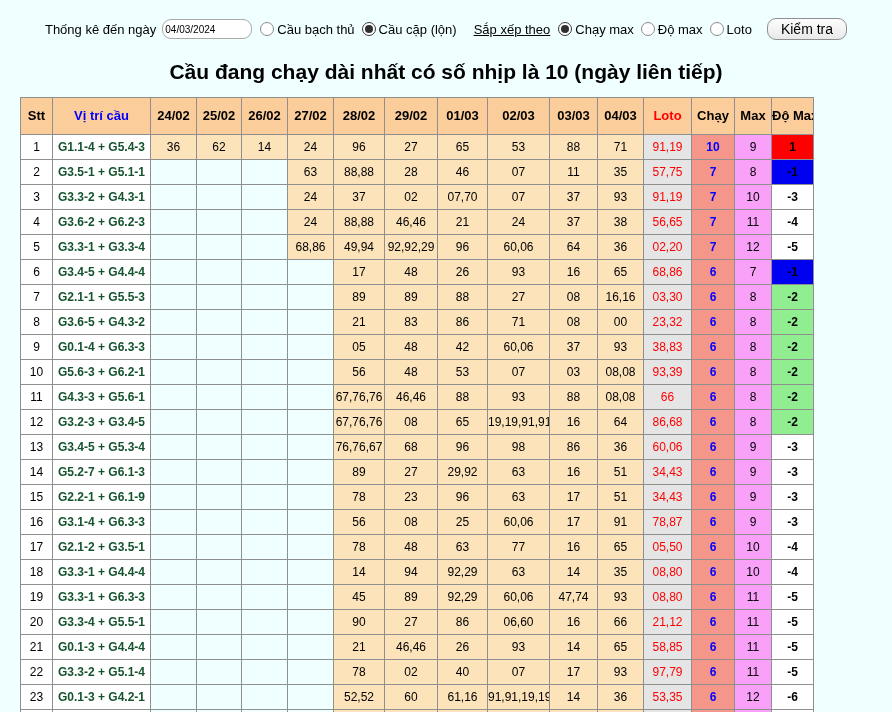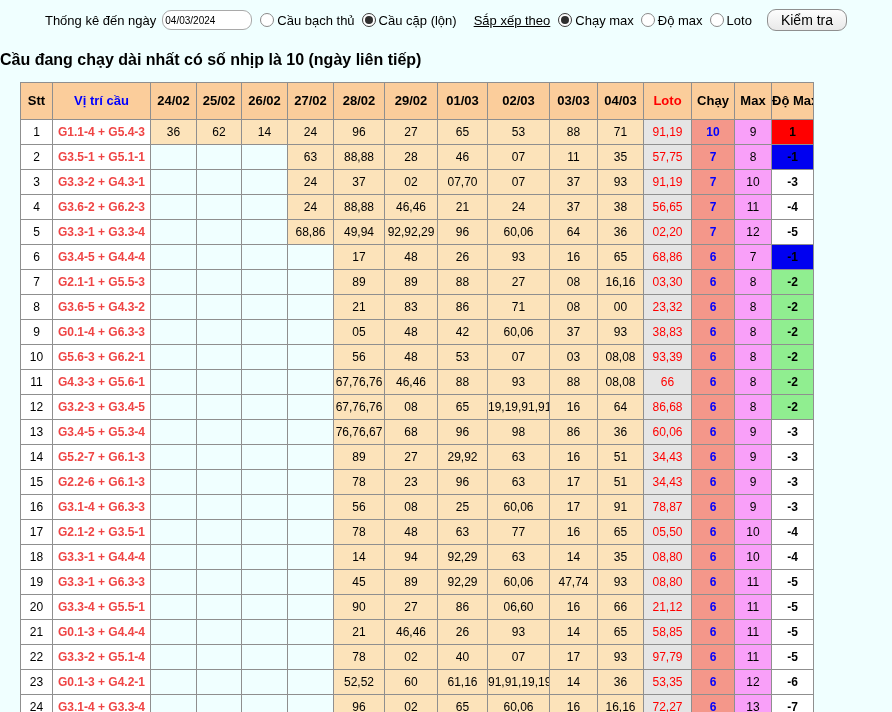--- a/index.html
+++ b/index.html
@@ -4,21 +4,21 @@
 <style>
   html,body{margin:0;padding:0;}
   body{
     width:892px;height:712px;overflow:hidden;
     background:#F0FFFF;
     font-family:"Liberation Sans", sans-serif;
     color:#000;
   }
   
   .controls{
-    padding-top:9px;
+    padding-top:18px;
     display:flex;align-items:center;justify-content:center;
     font-size:13px;white-space:nowrap;
   }
   .controls .lbl{margin-right:6px;}
   .date-input{
     width:84px;height:16px;
     border:1.5px solid #a9a9a9;border-radius:9px;
     font-family:"Liberation Sans",sans-serif;
     font-size:10px;color:#000;background:#fff;
     outline:none;margin-right:8px;
@@ -39,22 +39,22 @@
     margin-left:8px;
     font-family:"Liberation Sans",sans-serif;
     font-size:14px;color:#000;
     background:linear-gradient(#fdfdfd,#e9e9e9);
     border:1.5px solid #8f8f8f;border-radius:9px;
     padding:2px 13px;cursor:pointer;
   }
   
   .page-title{
     margin:20px 0 13px 0;
-    text-align:left;
-    font-size:16px;font-weight:bold;
+    text-align:center;
+    font-size:21px;font-weight:bold;
   }
   
   table.grid{
     margin-left:20px;
     border-collapse:collapse;
     table-layout:fixed;
     width:793px;
   }
   table.grid th, table.grid td{
     border:1px solid #8f8f8f;
@@ -64,21 +64,21 @@
   }
   table.grid th{
     height:36px;background:#FBCD9B;
     font-size:13px;font-weight:bold;line-height:1.2;
   }
   th.th-vitri{color:#0000FF;}
   th.th-loto{color:#FF0000;}
   table.grid td{height:24px;font-size:12px;}
   td.c-stt{background:#FFFFFF;font-size:12.5px;}
   td.c-name{
-    background:#FFFFFF;color:#ef4444;font-weight:bold;
+    background:#FFFFFF;color:#14532d;font-weight:bold;
     text-align:left;padding-left:3px;font-size:12px;
   }
   td.c-date{background:#F0FFFF;}
   td.c-date.filled{background:#FCE3BA;}
   td.c-loto{background:#e5e5e5;color:#FF0000;font-weight:normal;font-size:12.5px;}
   td.c-chay{background:#F4978A;color:#0000FF;font-weight:bold;font-size:12.5px;}
   td.c-max{background:#F9A0F9;font-size:12.5px;}
   td.c-domax{font-weight:bold;font-size:12.5px;}
   td.dm-pos{background:#FF0000;}
   td.dm-blue{background:#0000F0;}
@@ -389,21 +389,21 @@
         <td class="c-date filled">63</td>
         <td class="c-date filled">16</td>
         <td class="c-date filled">51</td>
         <td class="c-loto">34,43</td>
         <td class="c-chay">6</td>
         <td class="c-max">9</td>
         <td class="c-domax dm-white">-3</td>
       </tr>
       <tr>
         <td class="c-stt">15</td>
-        <td class="c-name">G2.2-6 + G6.1-3</td>
+        <td class="c-name">G2.2-1 + G6.1-9</td>
         <td class="c-date"></td>
         <td class="c-date"></td>
         <td class="c-date"></td>
         <td class="c-date"></td>
         <td class="c-date filled">78</td>
         <td class="c-date filled">23</td>
         <td class="c-date filled">96</td>
         <td class="c-date filled">63</td>
         <td class="c-date filled">17</td>
         <td class="c-date filled">51</td>

